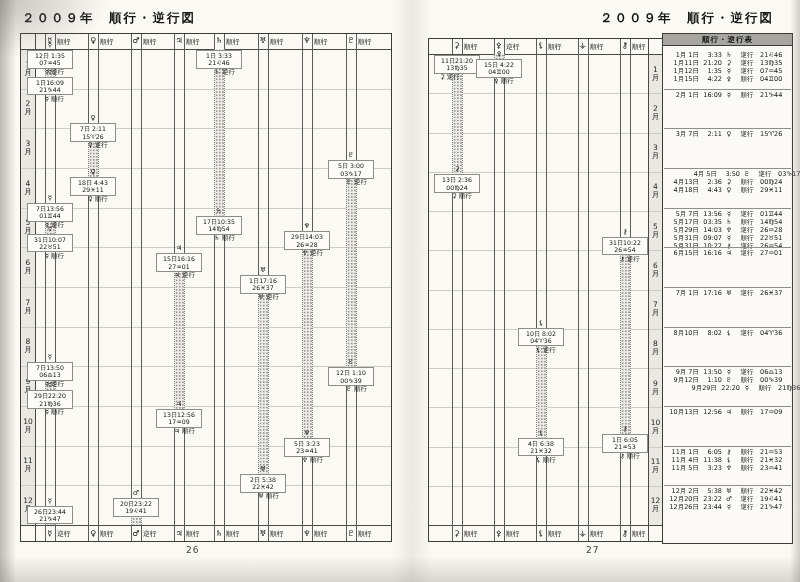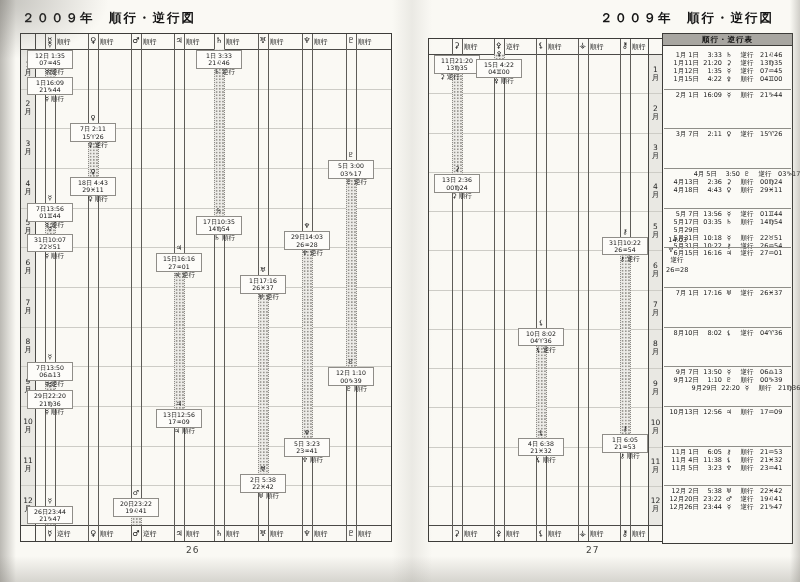--- a/index.html
+++ b/index.html
@@ -435,22 +435,22 @@
         <div class="trow" style="left: 3px; top: 56.667px;"><span class="td td-d">2月 1日</span><span class="td td-t">16:09</span><span class="td td-g">☿</span><span class="td td-s">順行</span><span class="td td-p">21♑44</span></div>
         <div class="tline" style="left: 1px; top: 94.334px; width: 127px;"></div>
         <div class="trow" style="left: 3px; top: 96.334px;"><span class="td td-d">3月 7日</span><span class="td td-t">2:11</span><span class="td td-g">♀</span><span class="td td-s">逆行</span><span class="td td-p">15♈26</span></div>
         <div class="tline" style="left: 1px; top: 134.001px; width: 127px;"></div>
         <div class="trow" style="left: 21px; top: 136.001px;"><span class="td td-d">4月 5日</span><span class="td td-t">3:50</span><span class="td td-g">♇</span><span class="td td-s">逆行</span><span class="td td-p">03♑17</span></div>
         <div class="trow" style="left: 3px; top: 144.001px;"><span class="td td-d">4月13日</span><span class="td td-t">2:36</span><span class="td td-g">⚳</span><span class="td td-s">順行</span><span class="td td-p">00♍24</span></div>
         <div class="trow" style="left: 3px; top: 152.001px;"><span class="td td-d">4月18日</span><span class="td td-t">4:43</span><span class="td td-g">♀</span><span class="td td-s">順行</span><span class="td td-p">29♓11</span></div>
         <div class="tline" style="left: 1px; top: 173.668px; width: 127px;"></div>
         <div class="trow" style="left: 3px; top: 175.668px;"><span class="td td-d">5月 7日</span><span class="td td-t">13:56</span><span class="td td-g">☿</span><span class="td td-s">逆行</span><span class="td td-p">01♊44</span></div>
         <div class="trow" style="left: 3px; top: 183.668px;"><span class="td td-d">5月17日</span><span class="td td-t">03:35</span><span class="td td-g">♄</span><span class="td td-s">順行</span><span class="td td-p">14♍54</span></div>
-        <div class="trow" style="left: 3px; top: 191.668px; flex-direction: column;"><span class="td td-d">5月29日</span><span class="td td-t">14:03</span><span class="td td-g">♆</span><span class="td td-s">逆行</span><span class="td td-p">26♒28</span></div>
-        <div class="trow" style="left: 3px; top: 199.668px;"><span class="td td-d">5月31日</span><span class="td td-t">10:18</span><span class="td td-g">☿</span><span class="td td-s">順行</span><span class="td td-p">22♉51</span></div>
+        <div class="trow" style="left: 3px; top: 191.668px;"><span class="td td-d">5月29日</span><span class="td td-t">14:03</span><span class="td td-g">♆</span><span class="td td-s">逆行</span><span class="td td-p">26♒28</span></div>
+        <div class="trow" style="left: 3px; top: 199.668px;"><span class="td td-d">5月31日</span><span class="td td-t">09:07</span><span class="td td-g">☿</span><span class="td td-s">順行</span><span class="td td-p">22♉51</span></div>
         <div class="trow" style="left: 3px; top: 207.668px;"><span class="td td-d">5月31日</span><span class="td td-t">10:22</span><span class="td td-g">⚷</span><span class="td td-s">逆行</span><span class="td td-p">26♒54</span></div>
         <div class="tline" style="left: 1px; top: 213.335px; width: 127px;"></div>
         <div class="trow" style="left: 3px; top: 215.335px;"><span class="td td-d">6月15日</span><span class="td td-t">16:16</span><span class="td td-g">♃</span><span class="td td-s">逆行</span><span class="td td-p">27♒01</span></div>
         <div class="tline" style="left: 1px; top: 253.002px; width: 127px;"></div>
         <div class="trow" style="left: 3px; top: 255.002px;"><span class="td td-d">7月 1日</span><span class="td td-t">17:16</span><span class="td td-g">♅</span><span class="td td-s">逆行</span><span class="td td-p">26♓37</span></div>
         <div class="tline" style="left: 1px; top: 292.669px; width: 127px;"></div>
         <div class="trow" style="left: 3px; top: 294.669px;"><span class="td td-d">8月10日</span><span class="td td-t">8:02</span><span class="td td-g">⚸</span><span class="td td-s">逆行</span><span class="td td-p">04♈36</span></div>
         <div class="tline" style="left: 1px; top: 332.336px; width: 127px;"></div>
         <div class="trow" style="left: 3px; top: 334.336px;"><span class="td td-d">9月 7日</span><span class="td td-t">13:50</span><span class="td td-g">☿</span><span class="td td-s">逆行</span><span class="td td-p">06♎13</span></div>
         <div class="trow" style="left: 3px; top: 342.336px;"><span class="td td-d">9月12日</span><span class="td td-t">1:10</span><span class="td td-g">♇</span><span class="td td-s">順行</span><span class="td td-p">00♑39</span></div>

